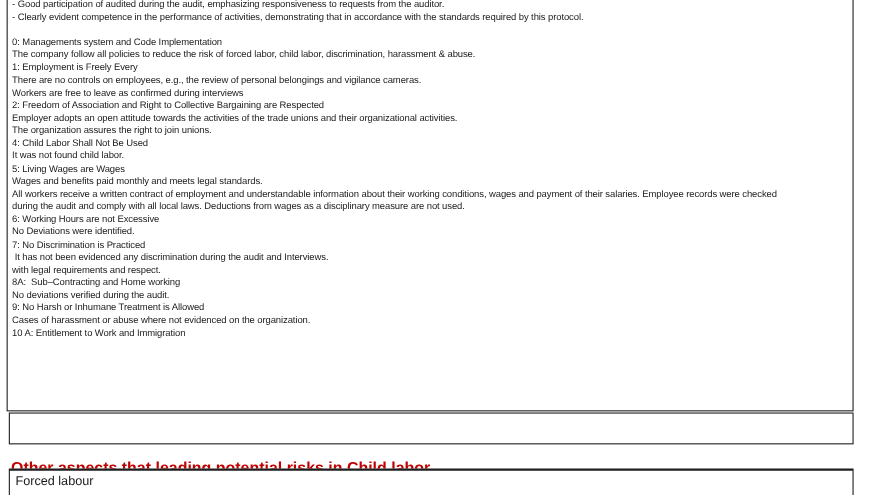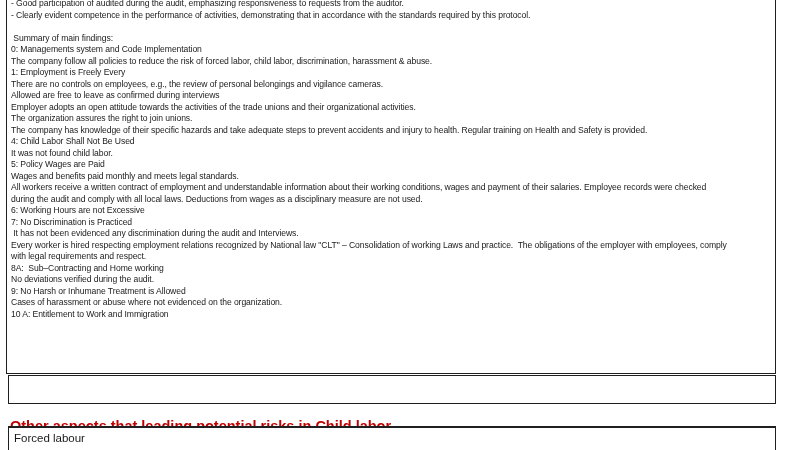--- a/index.html
+++ b/index.html
@@ -56,39 +56,38 @@
     overflow: hidden;
   }
 </style>
 </head>
 <body>
 
 <div id="summary-box" class="box">
   <div class="ln">- Good participation of audited during the audit, emphasizing responsiveness to requests from the auditor.</div>
   <div class="ln">- Clearly evident competence in the performance of activities, demonstrating that in accordance with the standards required by this protocol.</div>
   <div class="ln"></div>
-  <div class="ln"> Summary of main findings:</div>
   <div class="ln">0: Managements system and Code Implementation</div>
   <div class="ln">The company follow all policies to reduce the risk of forced labor, child labor, discrimination, harassment &amp; abuse.</div>
   <div class="ln">1: Employment is Freely Every</div>
   <div class="ln">There are no controls on employees, e.g., the review of personal belongings and vigilance cameras.</div>
-  <div class="ln">Allowed are free to leave as confirmed during interviews</div>
+  <div class="ln">Workers are free to leave as confirmed during interviews</div>
+  <div class="ln">2: Freedom of Association and Right to Collective Bargaining are Respected</div>
   <div class="ln">Employer adopts an open attitude towards the activities of the trade unions and their organizational activities.</div>
   <div class="ln">The organization assures the right to join unions.</div>
-  <div class="ln">The company has knowledge of their specific hazards and take adequate steps to prevent accidents and injury to health. Regular training on Health and Safety is provided.</div>
   <div class="ln">4: Child Labor Shall Not Be Used</div>
   <div class="ln">It was not found child labor.</div>
-  <div class="ln">5: Policy Wages are Paid</div>
+  <div class="ln">5: Living Wages are Wages</div>
   <div class="ln">Wages and benefits paid monthly and meets legal standards.</div>
   <div class="ln">All workers receive a written contract of employment and understandable information about their working conditions, wages and payment of their salaries. Employee records were checked</div>
   <div class="ln">during the audit and comply with all local laws. Deductions from wages as a disciplinary measure are not used.</div>
   <div class="ln">6: Working Hours are not Excessive</div>
+  <div class="ln">No Deviations were identified.</div>
   <div class="ln">7: No Discrimination is Practiced</div>
   <div class="ln"> It has not been evidenced any discrimination during the audit and Interviews.</div>
-  <div class="ln">Every worker is hired respecting employment relations recognized by National law "CLT" – Consolidation of working Laws and practice.  The obligations of the employer with employees, comply</div>
   <div class="ln">with legal requirements and respect.</div>
   <div class="ln">8A:  Sub–Contracting and Home working</div>
   <div class="ln">No deviations verified during the audit.</div>
   <div class="ln">9: No Harsh or Inhumane Treatment is Allowed</div>
   <div class="ln">Cases of harassment or abuse where not evidenced on the organization.</div>
   <div class="ln">10 A: Entitlement to Work and Immigration</div>
 </div>
 
 <div id="empty-row" class="box"></div>
 

